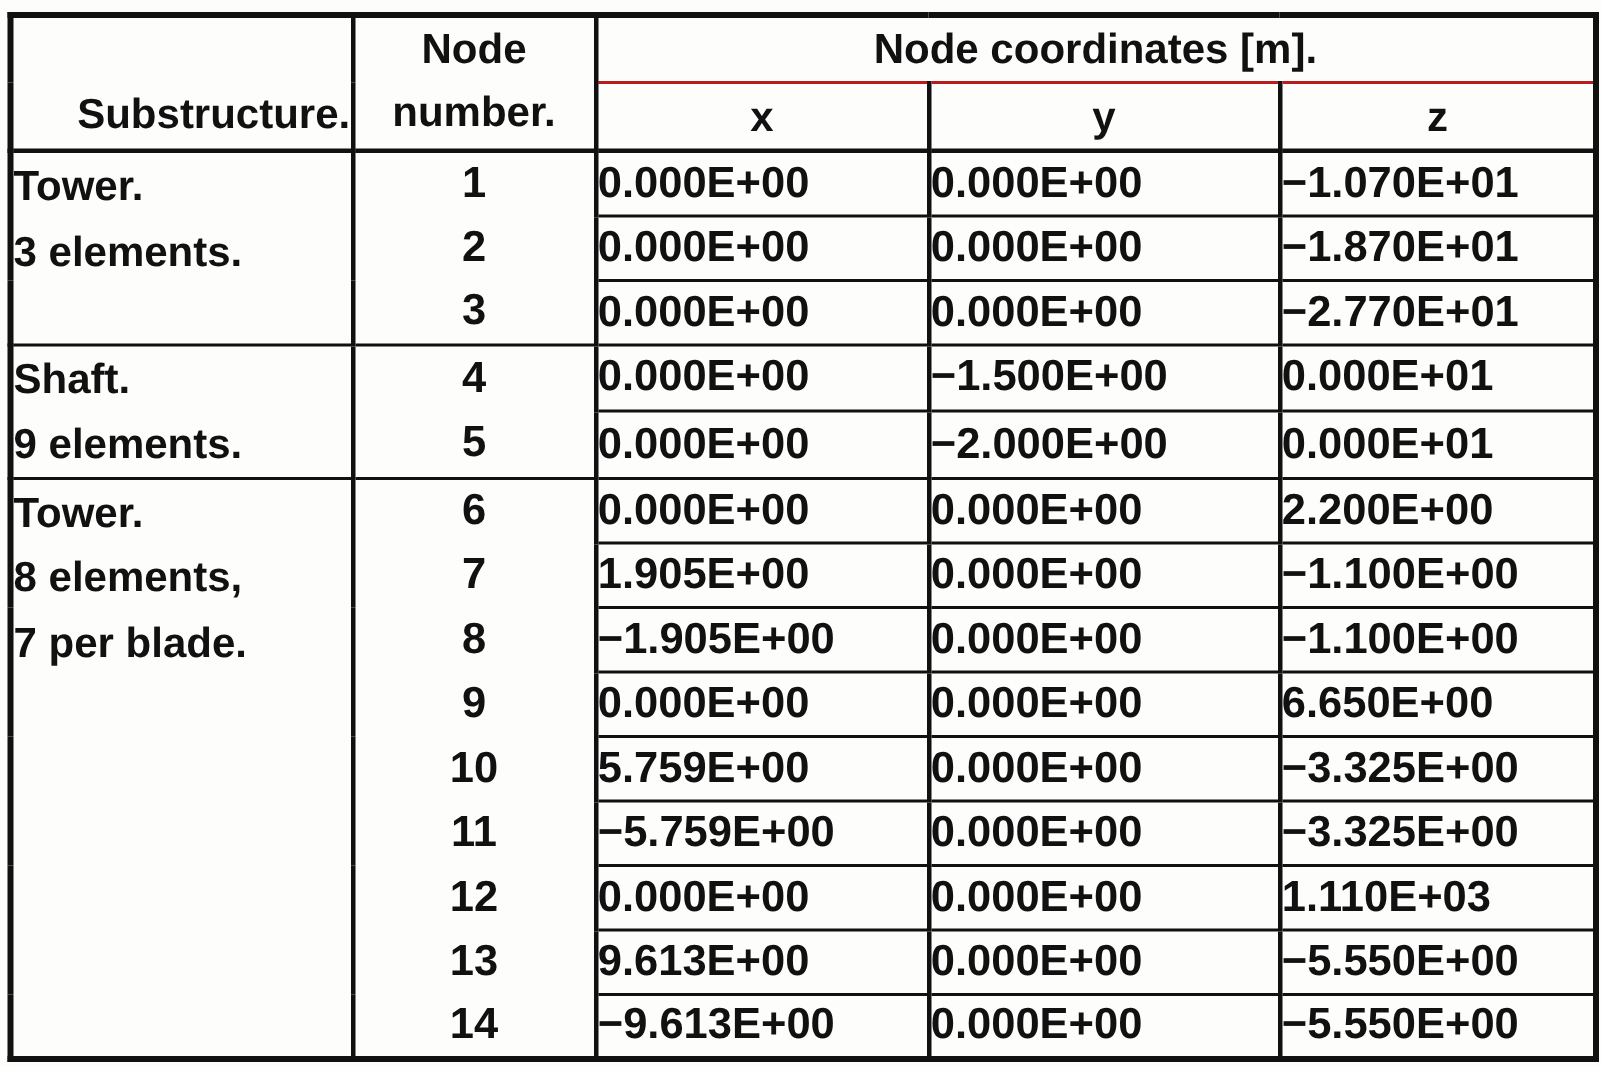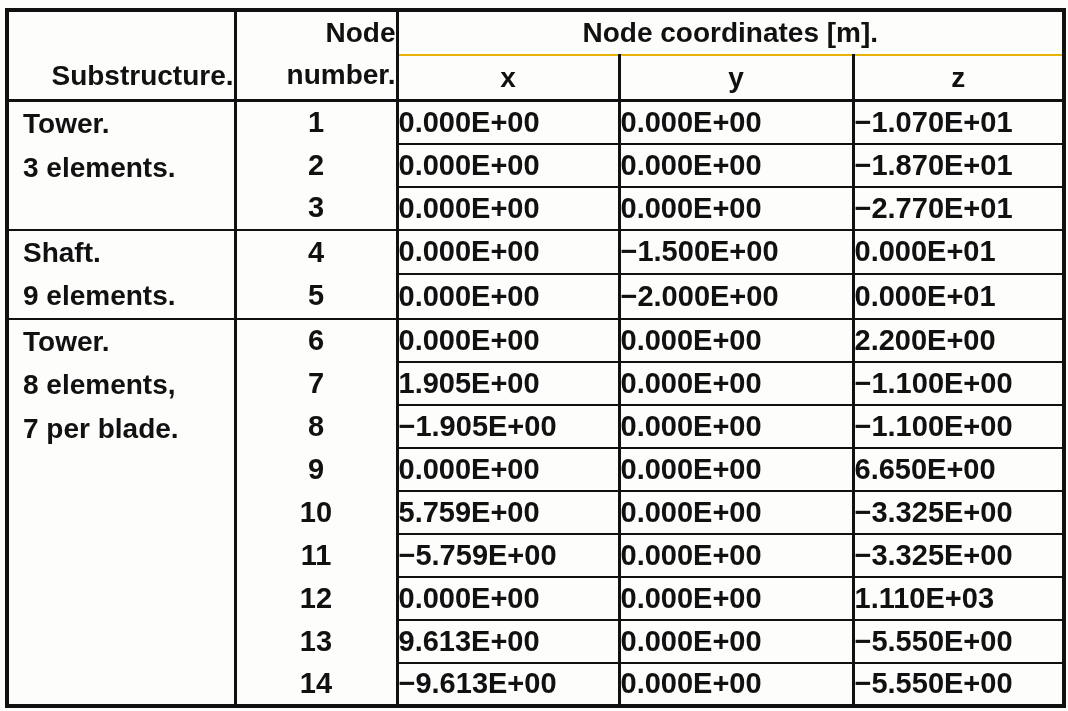--- a/index.html
+++ b/index.html
@@ -19,41 +19,41 @@
     font-weight:bold;
   }
   th,td{padding:0;}
   
   .subst-h{
     vertical-align:bottom;text-align:right;
     padding:0 0 7px 14px;font-size:28px;
     border-right:3px solid #111;border-bottom:3px solid #111;
   }
   .node-h{
-    vertical-align:top;text-align:right;font-size:28px;
+    vertical-align:top;text-align:center;font-size:28px;
     border-right:3px solid #111;border-bottom:3px solid #111;
   }
   .node-h .hl{height:42px;line-height:42px;}
   .coords-h{
     text-align:center;vertical-align:middle;font-size:28px;
-    border-bottom:2px solid #eab308;height:42px;
+    border-bottom:2px solid #b91c1c;height:42px;
   }
   .axis-h{
     text-align:center;vertical-align:middle;font-size:28px;height:43px;
     border-left:3px solid #111;border-right:3px solid #111;
     border-top:2px solid #111;border-bottom:3px solid #111;
   }
   
   tbody tr{height:43px;}
   .subst-cell{
     vertical-align:top;text-align:left;
     border-right:3px solid #111;border-bottom:2px solid #111;
     font-size:28px;
   }
-  .subst-cell .gl-line{height:43.5px;line-height:43.5px;padding-left:14px;}
+  .subst-cell .gl-line{height:43.5px;line-height:43.5px;}
   .node-cell{
     text-align:center;vertical-align:middle;font-size:29px;
     border-right:3px solid #111;
   }
   .group-last{border-bottom:2px solid #111;}
   .coord{
     text-align:left;vertical-align:middle;font-size:29px;
     border:2px solid #111;border-left:3px solid #111;
   }
 </style>

